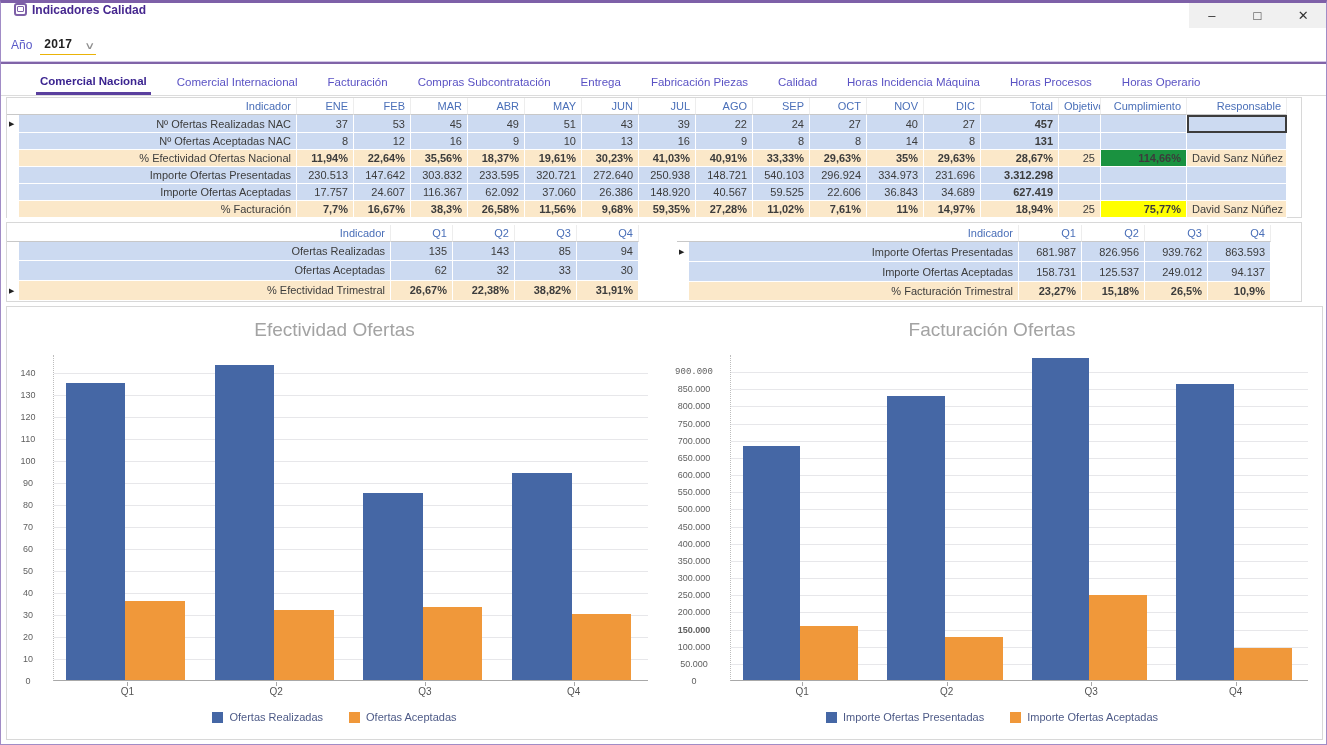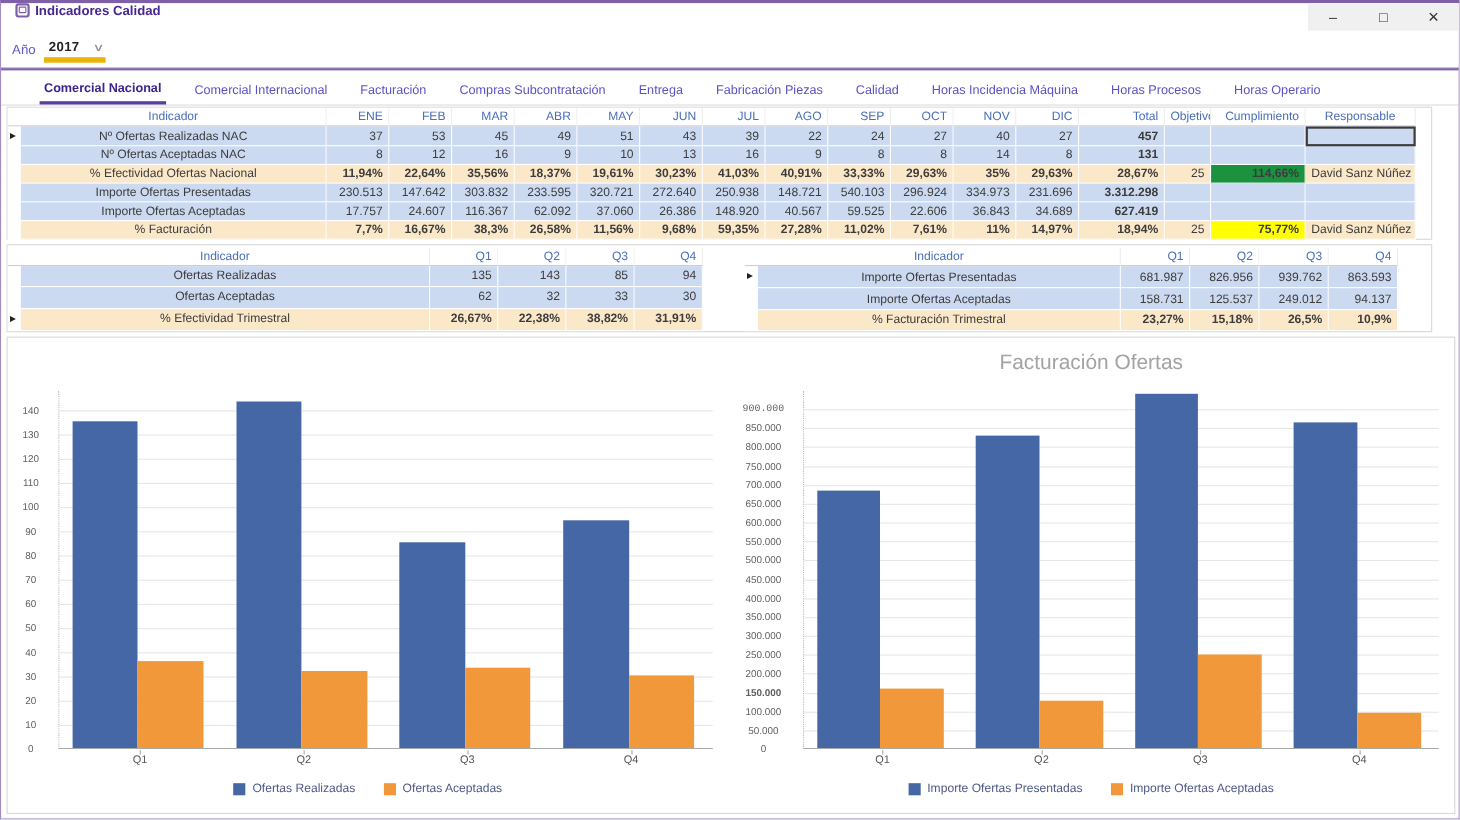--- a/index.html
+++ b/index.html
@@ -18,21 +18,21 @@
   .title-text { color:#46278f; font-size:12px; font-weight:bold; }
   .win-controls { position:absolute; right:0; top:0; height:25px; width:137px;
               background:#f0f0f0; display:flex; align-items:center; justify-content:space-around; }
   .win-btn { width:34px; height:21px; display:flex; align-items:center; justify-content:center;
               color:#333; font-size:13px; cursor:default; }
 
   
   .toolbar { position:absolute; top:25px; left:0; right:0; height:33px; background:#fff;
              display:flex; align-items:center; }
   .year-label { color:#5a5ac8; font-size:12px; margin-left:10px; }
-  .year-combo { margin-left:8px; display:flex; align-items:flex-end; border-bottom:5px solid #eab308;
+  .year-combo { margin-left:8px; display:flex; align-items:flex-end; border-bottom:1px solid #eab308;
                 padding:2px 2px 3px 4px; }
   .year-value { font-size:12px; color:#222; font-weight:bold; letter-spacing:.3px; min-width:34px; }
   .chevron { color:#8f8f8f; font-size:10px; margin-left:8px; transform:scaleX(1.5); }
   .purple-divider { position:absolute; top:58px; left:0; right:0; height:3px;
                     background:#8064a8; border-top:1px solid #d2c6e6; }
 
   
   .tabstrip { position:absolute; top:63px; left:0; right:0; height:30px; display:flex;
               align-items:flex-end; padding-left:35px; border-bottom:1px solid #dcdcdc; }
   .tab { font-size:11.5px; color:#5a52c4; padding:6px 4px 7px 4px; margin-right:22px;
@@ -49,21 +49,21 @@
   
   table.grid { border-collapse:separate; border-spacing:0; table-layout:fixed; font-size:11px; }
   table.grid th { color:#4a6fb8; font-weight:normal; font-size:11px; height:17px;
                   padding:1px 5px; border-bottom:1px solid #c8c8c8; border-right:1px solid #ededed;
                   background:#fff; white-space:nowrap; overflow:hidden; }
   table.grid td { height:17px; padding:1px 5px; border-right:1px solid #fff; border-bottom:1px solid #fff;
                   white-space:nowrap; overflow:hidden; color:#3c3c3c; }
   table.grid td.gutter, table.grid th.gutter { background:#fff !important; border-right:none; padding:0 0 0 2px; }
   tr.row-data td { background:#ccdaf1; }
   tr.row-percent td { background:#fbe8c9; }
-  td.al, th.al { text-align:center; }  td.ar, th.ar { text-align:right; }
+  td.al, th.al { text-align:right; }  td.ar, th.ar { text-align:right; }
   .c-r { color:#ec0000; font-weight:bold; }
   .c-g { color:#0f9937; font-weight:bold; }
   .bold { font-weight:bold; color:#222; }
   td.cell-focus { outline:2px solid #3c3c3c; outline-offset:-2px; }
   td.dim-label { color:#a9b4cb; }
   .marker { font-size:7px; color:#222; line-height:17px; }
 
   
   .chart { position:relative; height:432px; }
   .chart-title { position:absolute; top:12px; left:0; right:0; text-align:center;
@@ -374,20 +374,21 @@
             <td class="ar c-r">15,18%</td>
             <td class="ar c-g">26,5%</td>
             <td class="ar c-r">10,9%</td>
           </tr>
         </tbody>
       </table>
   </div>
 
   <div class="panel panel-charts">
     <div class="chart" style="width:655px;">
+        <div class="chart-title">Efectividad Ofertas</div>
         <div class="plot" style="left: 46px; top: 48px; width: 595px; height: 326px;">
           <div class="gridline" style="top: 303.973px;"></div>
           <div class="gridline" style="top: 281.946px;"></div>
           <div class="gridline" style="top: 259.919px;"></div>
           <div class="gridline" style="top: 237.892px;"></div>
           <div class="gridline" style="top: 215.865px;"></div>
           <div class="gridline" style="top: 193.838px;"></div>
           <div class="gridline" style="top: 171.811px;"></div>
           <div class="gridline" style="top: 149.784px;"></div>
           <div class="gridline" style="top: 127.757px;"></div>

